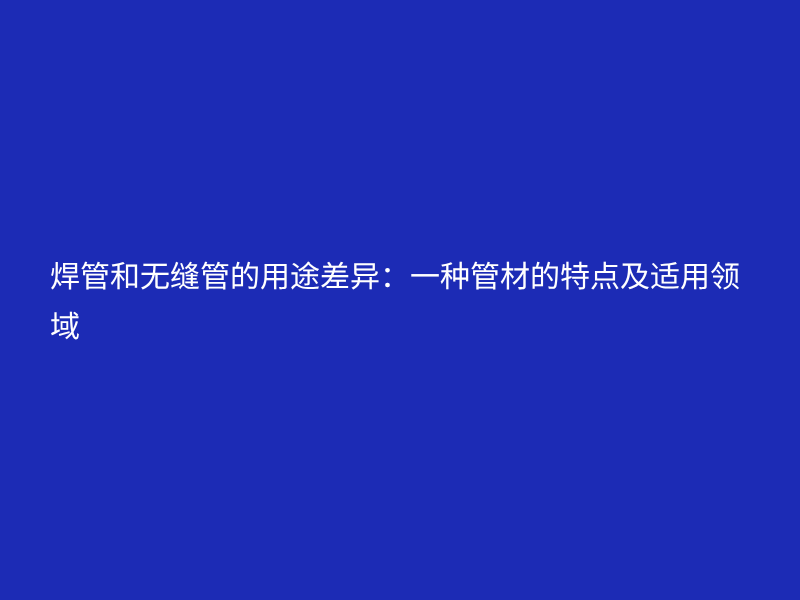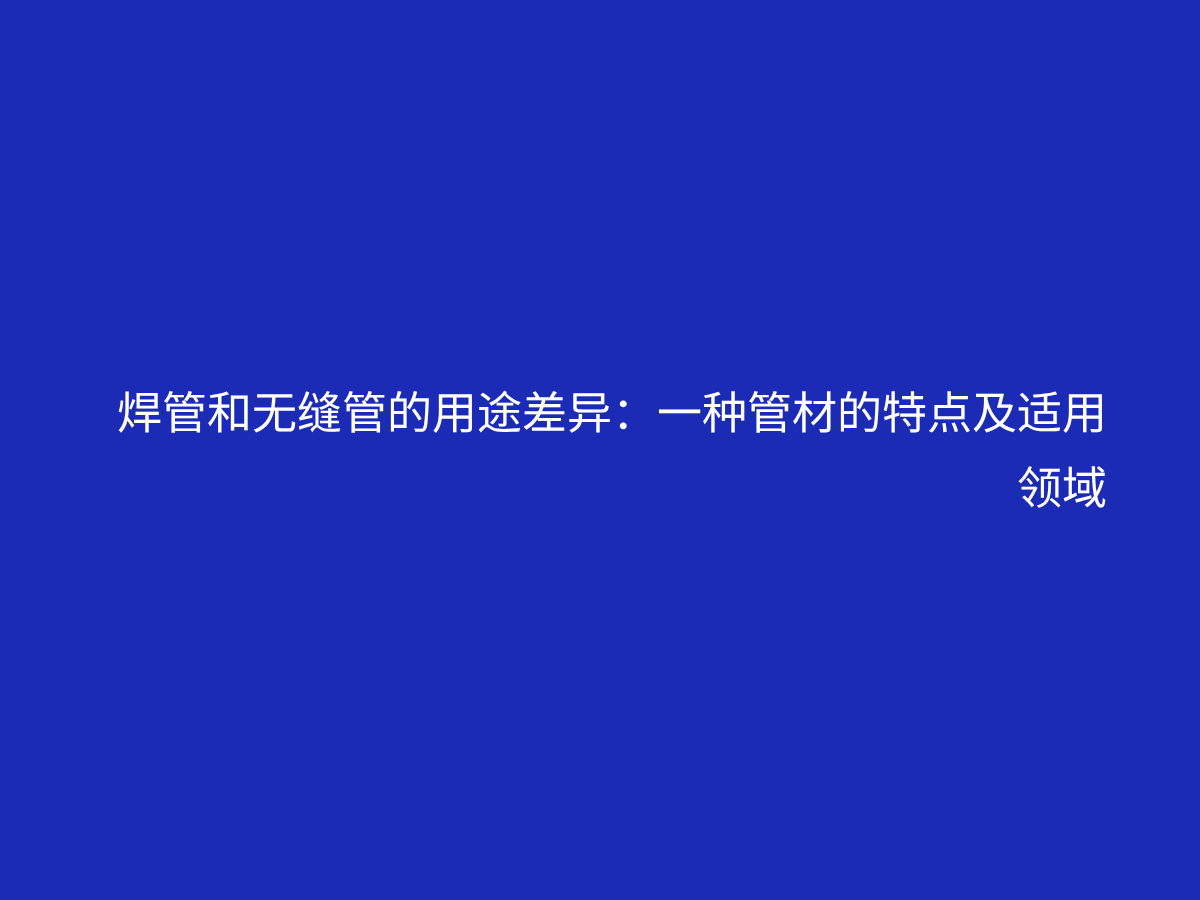--- a/index.html
+++ b/index.html
@@ -32,29 +32,29 @@
     position: absolute;
     left: 50%;
     top: 302px;               
     transform: translate(-50%, -50%);
     width: 700px;
     text-align: center;
   }
 
   #title-text {
     display: block;
-    margin: 12px;
+    margin: 0;
     padding: 0;
     font-family: "Liberation Sans", "DejaVu Sans", sans-serif;
     font-size: 30px;
     font-weight: 400;
     line-height: 50px;
     letter-spacing: 0px;
     color: #ffffff;
-    text-align: right;
+    text-align: left;
     word-break: break-all;
     -webkit-font-smoothing: antialiased;
   }
 </style>
 </head>
 <body>
 
 <div id="title-card" style="background-color: rgb(28, 43, 181);">
 
   <div id="title-block">

